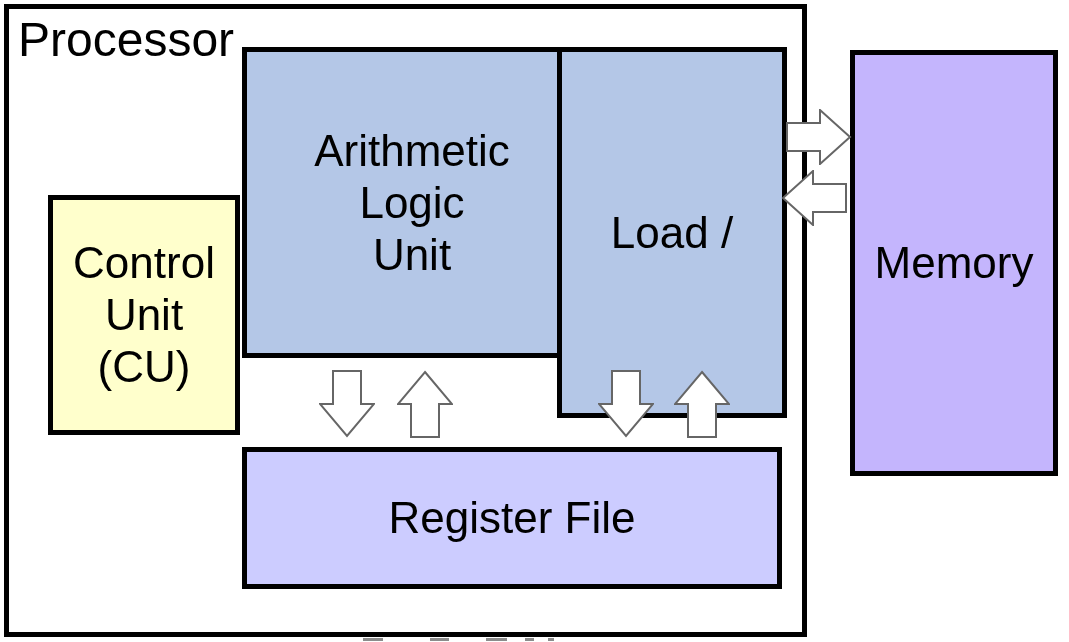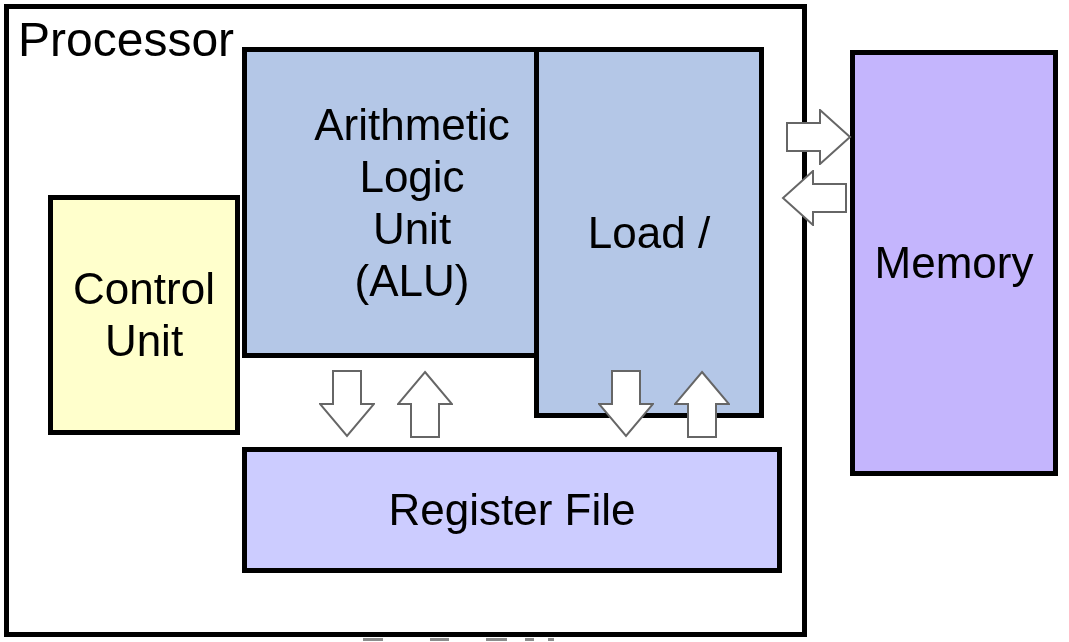--- a/index.html
+++ b/index.html
@@ -34,22 +34,22 @@
   }
   .processor-title{
     position:absolute;
     left:18px;top:12px;
     font-size:48px;
     line-height:1.15;
     z-index:2;
   }
   .cu-box{ left:20px; top:195px; width:192px; height:240px; z-index:2;}
   .alu-box{ left:242px; top:47px; width:340px; height:311px; z-index:2;}
-  .lsu-box{ left:534px; top:47px; width:230px; height:371px; z-index:2;}
-  .rf-box{ left:242px; top:447px; width:540px; height:126px; z-index:2;}
+  .lsu-box{ left:557px; top:47px; width:230px; height:371px; z-index:2;}
+  .rf-box{ left:242px; top:447px; width:540px; height:142px; z-index:2;}
   .mem-box{ left:850px; top:50px; width:208px; height:426px; border-width:5px; z-index:2;}
   .arrow{
     position:absolute;
     z-index:3;
   }
   .arrow svg{display:block;}
   .frag{
     position:absolute;
     height:3px;
     background:#8c8c8c;
@@ -61,29 +61,29 @@
 
 <div class="canvas">
 
   <div class="box processor-box" style="background: rgb(255, 255, 255);"></div>
   <div class="processor-title">Processor</div>
 
   <div class="box cu-box" style="background: rgb(255, 255, 204); margin-left: 28px;">
     <div class="label">
       <div>Control</div>
       <div>Unit</div>
+      <div>(CU)</div>
     </div>
   </div>
 
   <div class="box alu-box" style="background: rgb(180, 199, 231);">
     <div class="label">
       <div>Arithmetic</div>
       <div>Logic</div>
       <div>Unit</div>
-      <div>(ALU)</div>
     </div>
   </div>
 
   <div class="box lsu-box" style="background: rgb(180, 199, 231);">
     <div class="label">
       <div>Load /</div>
     </div>
   </div>
 
   <div class="box rf-box" style="background: rgb(204, 204, 255);">

